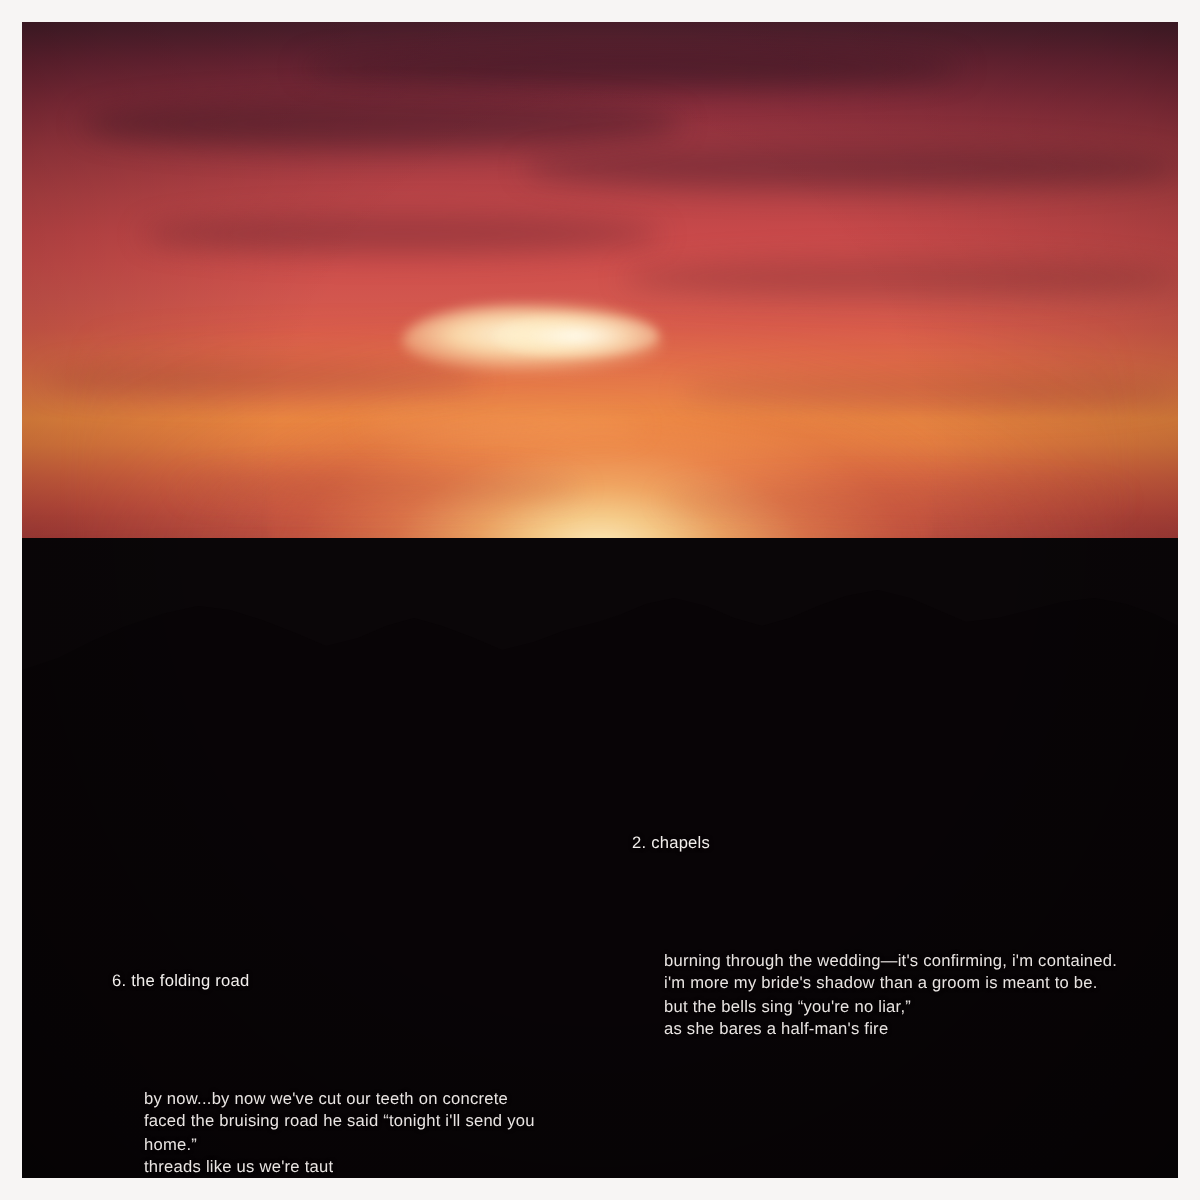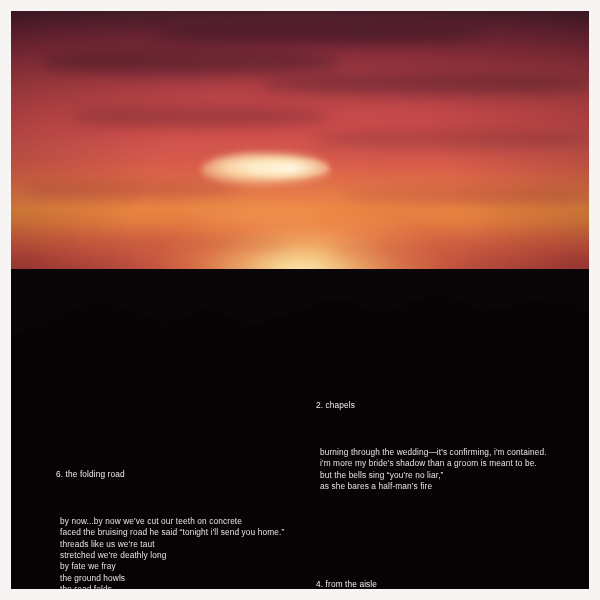--- a/index.html
+++ b/index.html
@@ -188,23 +188,24 @@
     line-height: 11.4px;
     letter-spacing: 0.12px;
     white-space: pre-wrap;
     text-shadow: 0 0 2px rgba(0,0,0,0.8);
   }
   .track-title {
     font-size: 8.3px;
     line-height: 11.4px;
     margin-bottom: 9px;
     color: #f2eeec;
+    margin-top: 16px;
   }
   .track-lines {
-    margin: 4px;
+    margin: 16px;
   }
   .block { margin-bottom: 14px; }
 
   .col-left  { left: 45px;  top: 412px; width: 245px; }
   .col-right { left: 305px; top: 343px; width: 265px; }
 </style>
 </head>
 <body>
 
 <div id="page">

